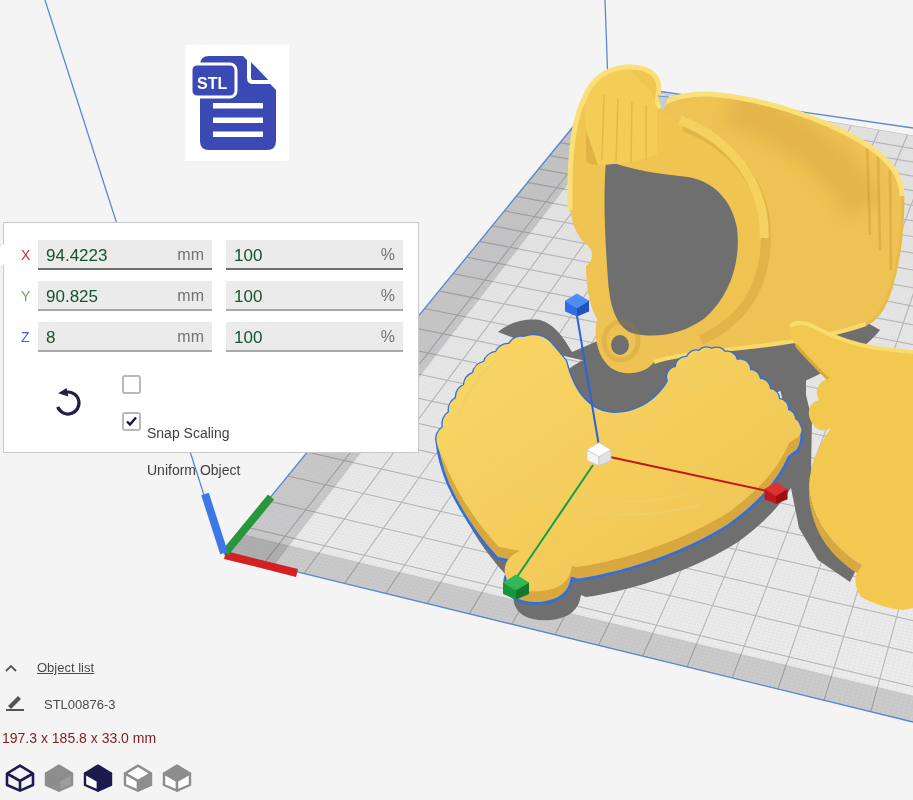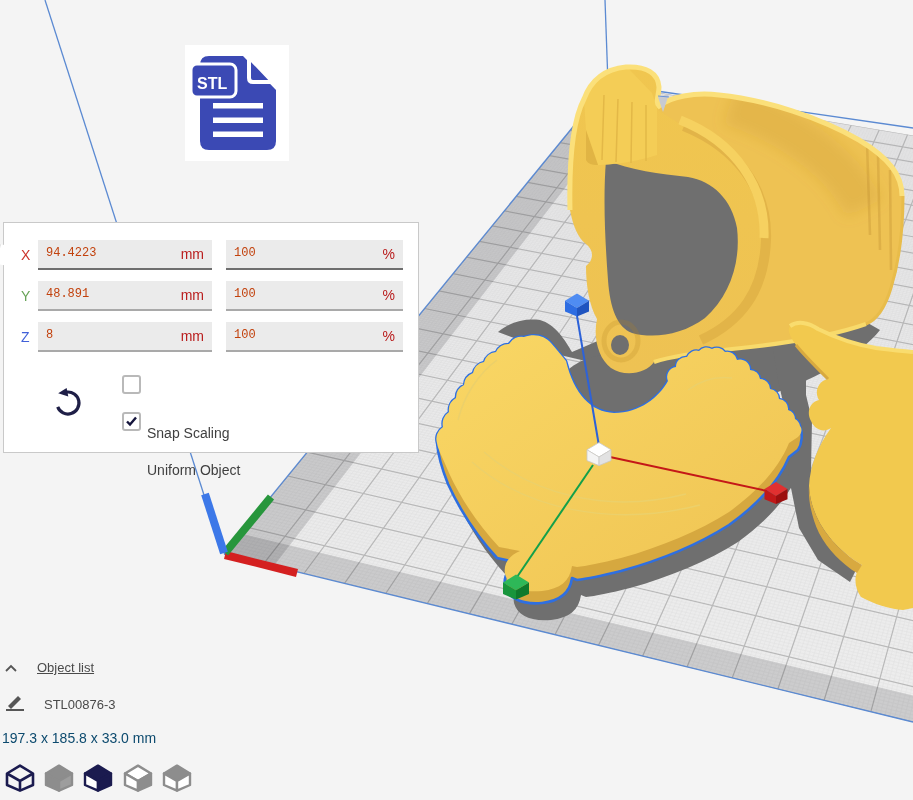--- a/index.html
+++ b/index.html
@@ -1,21 +1,21 @@
 <!DOCTYPE html>
 <html><head><meta charset="utf-8">
 <style>
 html,body{margin:0;padding:0;width:913px;height:800px;overflow:hidden;background:#f4f4f4;
 font-family:"Liberation Sans",sans-serif;}
 #vp{position:absolute;left:0;top:0;}
 .panel{position:absolute;left:3px;top:222px;width:414px;height:229px;background:#fff;
 border:1px solid #c9c9c9;z-index:10;}
 .fld{position:absolute;background:#ebebeb;height:28px;}
-.fld .val{position:absolute;left:8px;top:6px;font-size:12px;color:#c2410c;font-family:Liberation Mono, monospace;}
-.fld .unit{position:absolute;right:8px;top:6px;font-size:14px;color:#b91c1c;}
+.fld .val{position:absolute;left:8px;top:6px;font-size:17px;color:#14532d;}
+.fld .unit{position:absolute;right:8px;top:6px;font-size:16px;color:#737373;}
 .axlbl{position:absolute;font-size:14px;}
 .cklbl{position:absolute;font-size:14px;color:#3f3f3f;margin-top:48px;}
 .ui{position:absolute;z-index:10;color:#4a4a4a;font-size:13px;}
 </style></head>
 <body>
 <svg id="vp" width="913" height="800" viewBox="0 0 913 800">
 <defs>
 <linearGradient id="roogr" x1="0" y1="0" x2="1" y2="1">
 <stop offset="0" stop-color="#f9d765"></stop>
         <stop offset="1" stop-color="#efc352"></stop>
@@ -653,21 +653,21 @@
 <span class="axlbl" style="left:17px;top:106px;color:#4161d8;">Z</span>
 <div class="fld" style="left:34px;top:17px;width:174px;border-bottom:2px solid #6e6e6e;">
       <span class="val">94.4223</span>
       <span class="unit">mm</span>
     </div>
 <div class="fld" style="left:222px;top:17px;width:177px;border-bottom:2px solid #6e6e6e;">
       <span class="val">100</span>
       <span class="unit">%</span>
     </div>
 <div class="fld" style="left:34px;top:58px;width:174px;border-bottom:2px solid #a9a9a9;">
-      <span class="val">48.891</span>
+      <span class="val">90.825</span>
       <span class="unit">mm</span>
     </div>
 <div class="fld" style="left:222px;top:58px;width:177px;border-bottom:2px solid #a9a9a9;">
       <span class="val">100</span>
       <span class="unit">%</span>
     </div>
 <div class="fld" style="left:34px;top:99px;width:174px;border-bottom:2px solid #a9a9a9;">
       <span class="val">8</span>
       <span class="unit">mm</span>
     </div>
@@ -690,21 +690,21 @@
 </div>
 <svg class="ui" style="left:4px;top:663px;" width="16" height="12" viewBox="0 0 16 12">
 <path d="M2,8 L7,3 L12,8" stroke="#555" stroke-width="1.8" fill="none"></path>
   </svg>
 <span class="ui" style="left:37px;top:660px;text-decoration:underline;">Object list</span>
 <svg class="ui" style="left:4px;top:694px;" width="22" height="18" viewBox="0 0 22 18">
 <path d="M2,16 L20,16" stroke="#555" stroke-width="2"></path>
 <path d="M4,12 L14,2 L17,5 L7,15 Z" fill="#555"></path>
   </svg>
 <span class="ui" style="left:44px;top:697px;">STL00876-3</span>
-<span class="ui" style="left:2px;top:730px;font-size:14px;color:#0c4a6e;">197.3 x 185.8 x 33.0 mm</span>
+<span class="ui" style="left:2px;top:730px;font-size:14px;color:#7f1d1d;">197.3 x 185.8 x 33.0 mm</span>
 <svg class="ui" style="left:0;top:763px;" width="200" height="34" viewBox="0 0 200 34">
 <polygon points="20,2.5999999999999996 33,10.5 33,22 20,27.6 7,22 7,10.5" fill="none" stroke="#1b1b4f" stroke-width="2.6" stroke-linejoin="round"></polygon>
     <path d="M7,10.5 L20,18 L33,10.5 M20,18 L20,27.6" stroke="#1b1b4f" stroke-width="2.6" fill="none"></path>
 <polygon points="46,10.5 59,2.5999999999999996 72,10.5 59,18" fill="#8d8d8d" stroke="#8d8d8d" stroke-width="2.4" stroke-linejoin="round"></polygon>
     <polygon points="46,10.5 59,18 59,27.6 46,22" fill="#8d8d8d" stroke="#8d8d8d" stroke-width="2.4" stroke-linejoin="round"></polygon>
     <polygon points="59,18 72,10.5 72,22 59,27.6" fill="#9d9d9d" stroke="#8d8d8d" stroke-width="2.4" stroke-linejoin="round"></polygon>
 <polygon points="85,10.5 98,2.5999999999999996 111,10.5 98,18" fill="#1b1b4f" stroke="#1b1b4f" stroke-width="2.4" stroke-linejoin="round"></polygon>
     <polygon points="85,10.5 98,18 98,27.6 85,22" fill="#fff" stroke="#1b1b4f" stroke-width="2.4" stroke-linejoin="round"></polygon>
     <polygon points="98,18 111,10.5 111,22 98,27.6" fill="#1b1b4f" stroke="#1b1b4f" stroke-width="2.4" stroke-linejoin="round"></polygon>
 <polygon points="125,10.5 138,2.5999999999999996 151,10.5 138,18" fill="#fff" stroke="#8d8d8d" stroke-width="2.4" stroke-linejoin="round"></polygon>

